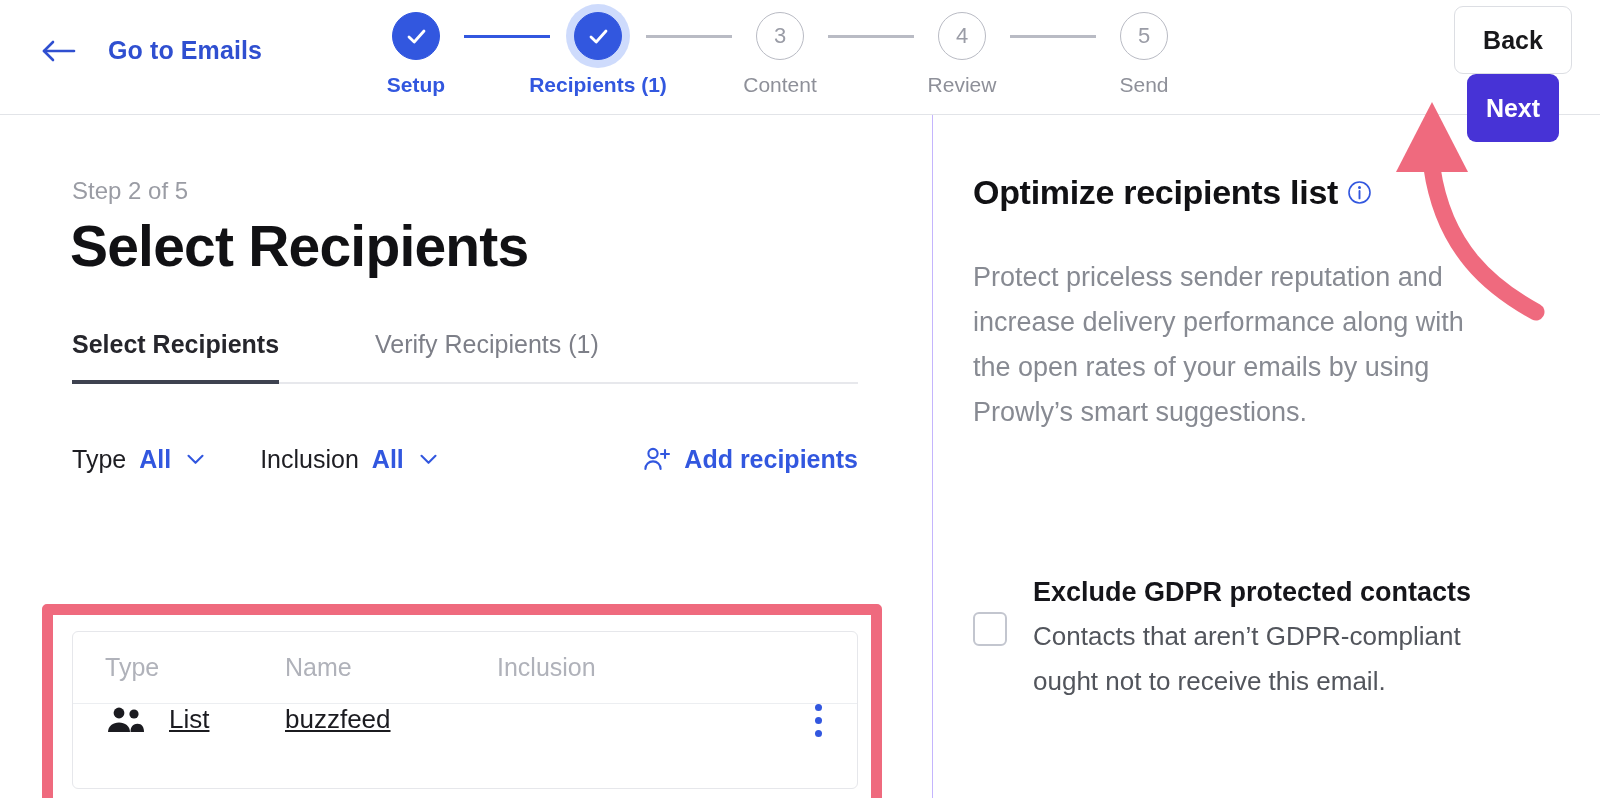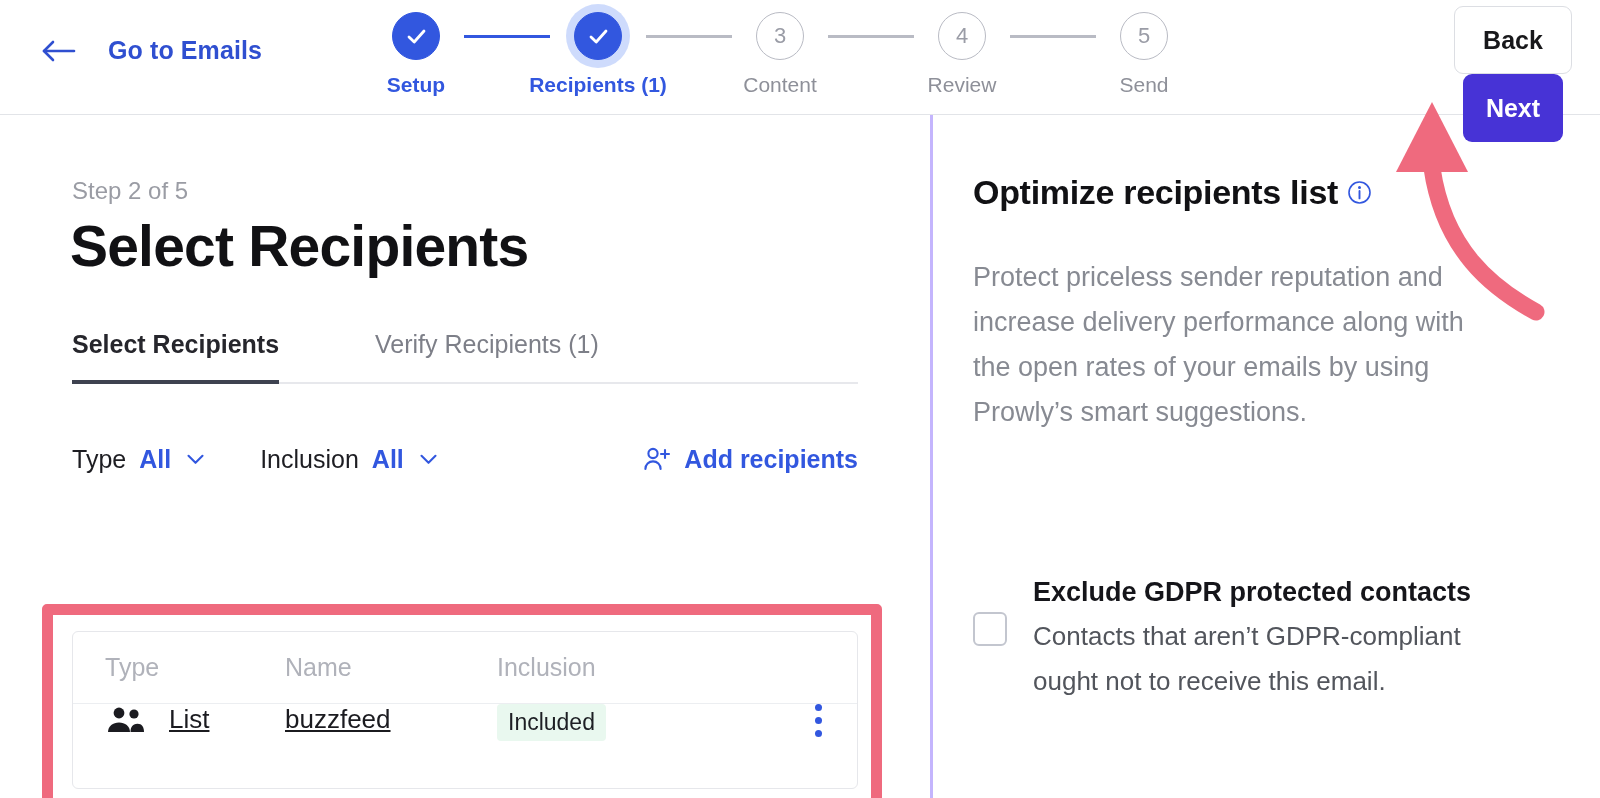--- a/index.html
+++ b/index.html
@@ -124,39 +124,39 @@
   }
   .btn-back {
     width: 118px;
     height: 68px;
     background: #fff;
     border: 1.5px solid #dcdee3;
     color: #18181b;
     font-weight: 700;
   }
   .btn-next {
-    width: 100px;
+    width: 92px;
     height: 68px;
     background: #4733d6;
     border: none;
     color: #ffffff;
     font-weight: 700;
   }
 
   
   .content {
     position: relative;
     height: 683px;
     display: flex;
   }
   .left-pane {
     width: 933px;
     position: relative;
     padding: 0;
-    border-right: 3px solid #c4b5fd;
+    border-right: 1px solid #c4b5fd;
   }
   .right-pane {
     flex: 1;
     position: relative;
   }
 
   .step-count {
     position: absolute;
     left: 72px;
     top: 62px;
@@ -516,23 +516,20 @@
             <svg class="group-icon" viewBox="0 0 42 30" fill="none">
               <circle cx="14" cy="8" r="5.4" fill="#1b1b20"></circle>
               <circle cx="29" cy="9" r="4.6" fill="#1b1b20"></circle>
               <path d="M3 27c0-6 5-9.6 11-9.6S25 21 25 27z" fill="#1b1b20"></path>
               <path d="M25.5 27c0-4.4 1.8-8.2 7-8.2 4.4 0 6.5 3.4 6.5 8.2z" fill="#1b1b20"></path>
             </svg>
           </span>
           <span class="type-text">List</span>
         </div>
         <div class="col-name">buzzfeed</div>
-        <div class="col-incl">
-          <span class="badge">Included</span>
-        </div>
         <div class="col-menu">
           <span class="kebab">
             <i></i>
             <i></i>
             <i></i>
           </span>
         </div>
       </div>
     </div>
 

